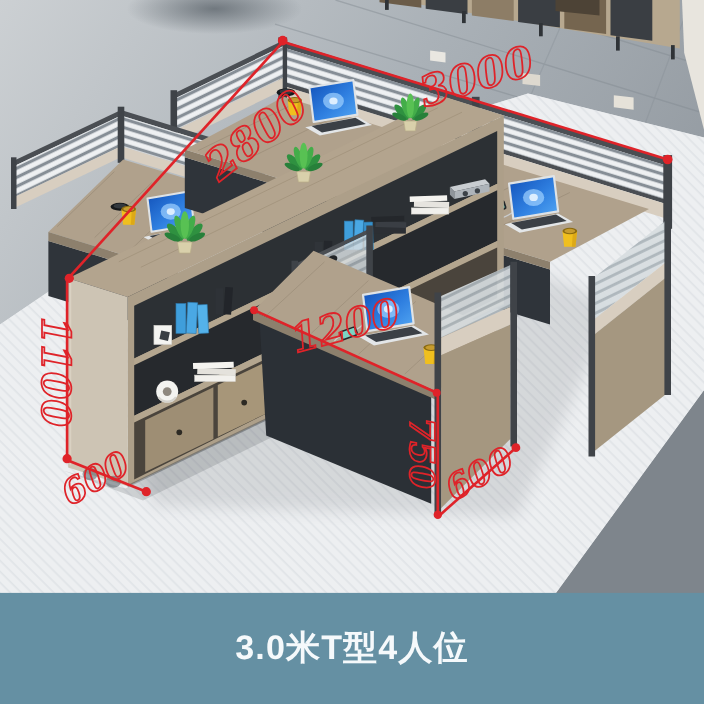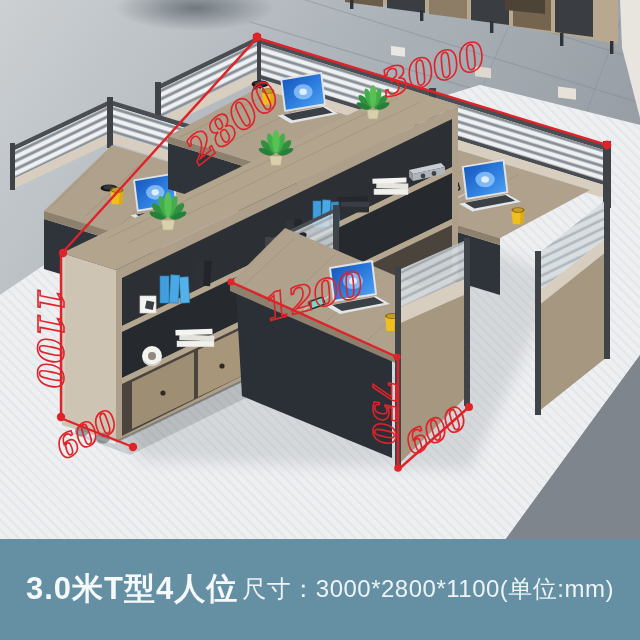--- a/index.html
+++ b/index.html
@@ -341,15 +341,14 @@
     <text class="dim" font-size="36" text-anchor="middle" transform="translate(317,308) rotate(-15)">1200</text>
     <text class="dim" font-size="36" text-anchor="middle" transform="translate(38,338) rotate(90)">1100</text>
     <text class="dim" font-size="31" text-anchor="middle" transform="translate(373,412) rotate(90)">750</text>
     <text class="dim" font-size="31" text-anchor="middle" transform="translate(92,444) rotate(-30)">600</text>
     <text class="dim" font-size="31" text-anchor="middle" transform="translate(441,440) rotate(-29)">600</text>
   </g>
 </svg>
 
 <div class="banner">
   <div class="title">3.0米T型4人位</div>
-  <div class="sub">尺寸：3000*2800*1100(单位:mm)</div>
 </div>
 </div>
 
 </body></html>

